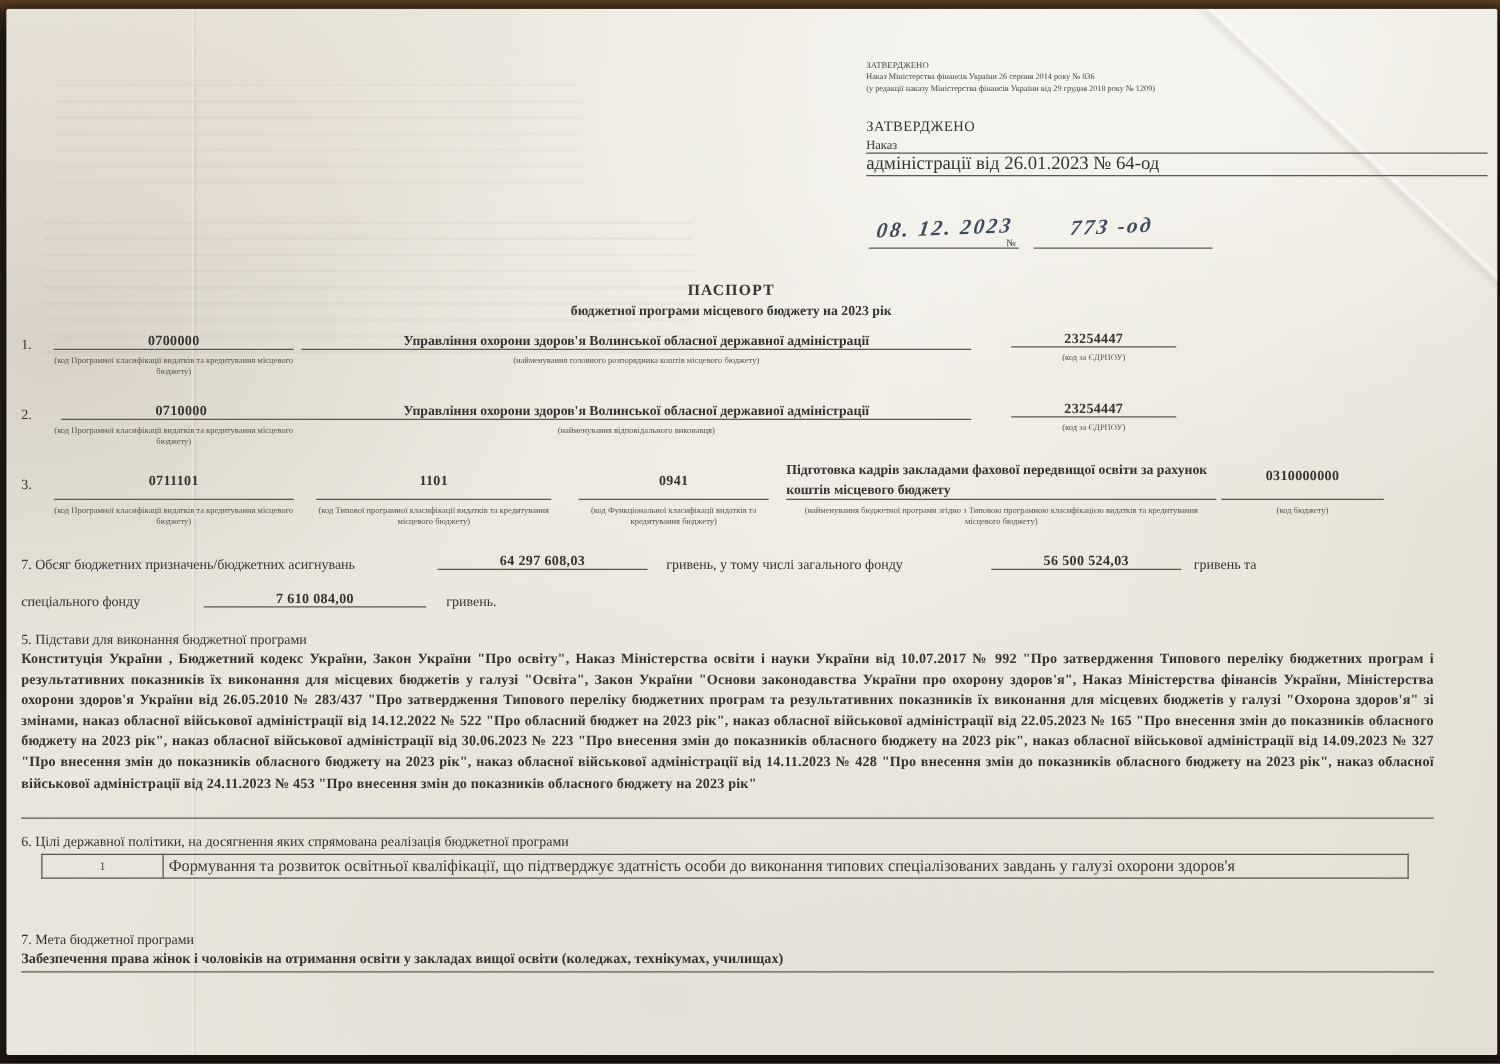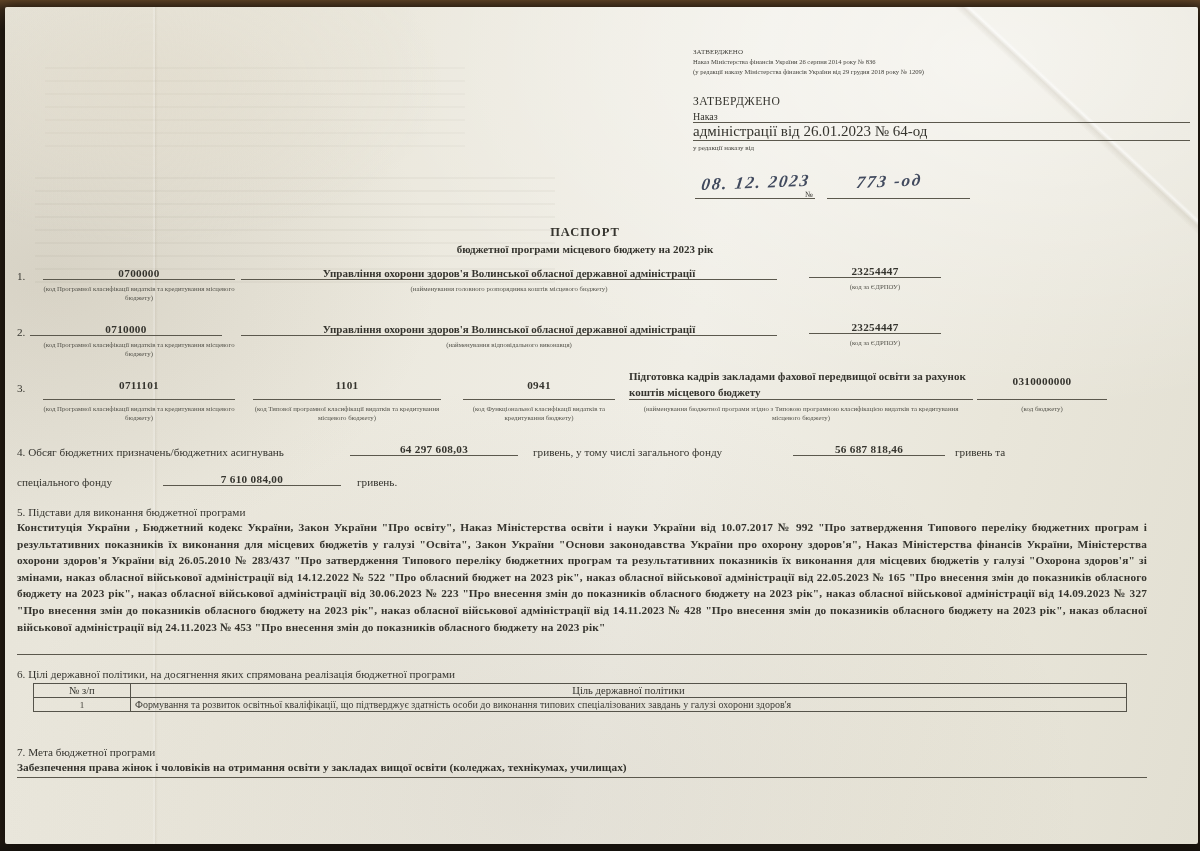--- a/index.html
+++ b/index.html
@@ -41,42 +41,41 @@
   .body-sm{font-size:11.2px;line-height:14px;}
   .num-val{font-size:11.2px;font-weight:bold;letter-spacing:.3px;}
   .hand{
     font-style:italic;font-weight:bold;color:#414a5e;
     font-size:17px;letter-spacing:2px;
     transform:rotate(-2.2deg) skewX(-10deg);transform-origin:left bottom;
   }
   table.goals{border-collapse:collapse;width:100%;}
   table.goals th,table.goals td{border:1px solid #55534a;padding:1px 4px;}
   table.goals th{font-weight:normal;font-size:10.6px;}
-  table.goals td{font-size:10px;color:#3c3b35;}
+  table.goals td{font-size:13px;color:#3c3b35;}
   td.col-num{width:88px;text-align:center;}
 </style>
 </head>
 <body>
 
 <div class="paper">
 
   <div class="ghost" style="left:30px;top:170px;width:520px;height:110px;"></div>
   <div class="ghost" style="left:40px;top:60px;width:420px;height:90px;opacity:.4;"></div>
 
   <div class="abs small" style="left:688px;top:40px;width:480px;">
     <div>ЗАТВЕРДЖЕНО</div>
     <div style="font-size:6.6px;">Наказ Міністерства фінансів України 26 серпня 2014 року № 836</div>
     <div style="font-size:6.6px;">(у редакції наказу Міністерства фінансів України від  29 грудня 2018 року № 1209)</div>
   </div>
 
   <div class="abs" style="left:688px;top:88px;width:497px;">
     <div style="font-size:11.6px;letter-spacing:.4px;">ЗАТВЕРДЖЕНО</div>
     <div class="u" style="font-size:10px;margin-top:3px;">Наказ</div>
     <div class="u" style="font-size:15px;">адміністрації від 26.01.2023 № 64-од</div>
-    <div class="small" style="margin-top:2px;">у редакції наказу від</div>
   </div>
   <div class="abs hand" style="left:695px;top:168px;">08. 12. 2023</div>
   <div class="abs" style="left:800px;top:183px;font-size:8px;">№</div>
   <div class="abs hand" style="left:850px;top:166px;">773   -од</div>
   <div class="rule" style="left:690px;top:191px;width:120px;"></div>
   <div class="rule" style="left:822px;top:191px;width:143px;"></div>
 
   <div class="abs c" style="left:0;top:218px;width:1160px;">
     <div class="b" style="font-size:12.5px;letter-spacing:1px;">ПАСПОРТ</div>
     <div class="b" style="font-size:11px;margin-top:3px;">бюджетної програми місцевого бюджету на 2023  рік</div>
@@ -84,21 +83,21 @@
 
   <div class="abs body-sm" style="left:12px;top:262px;">1.</div>
   <div class="abs c num-val u" style="left:38px;top:260px;width:192px;">0700000</div>
   <div class="abs cap" style="left:38px;top:278px;width:192px;">(код Програмної класифікації видатків та кредитування місцевого бюджету)</div>
   <div class="abs c b u" style="left:236px;top:260px;width:536px;font-size:11px;">Управління охорони здоров'я Волинської обласної державної адміністрації</div>
   <div class="abs cap" style="left:236px;top:278px;width:536px;">(найменування головного розпорядника коштів місцевого бюджету)</div>
   <div class="abs c num-val u" style="left:804px;top:258px;width:132px;">23254447</div>
   <div class="abs cap" style="left:804px;top:276px;width:132px;">(код за ЄДРПОУ)</div>
 
   <div class="abs body-sm" style="left:12px;top:318px;">2.</div>
-  <div class="abs c num-val u" style="left:25px;top:316px;width:192px;">0710000</div>
+  <div class="abs c num-val u" style="left:44px;top:316px;width:192px;">0710000</div>
   <div class="abs cap" style="left:38px;top:334px;width:192px;">(код Програмної класифікації видатків та кредитування місцевого бюджету)</div>
   <div class="abs c b u" style="left:236px;top:316px;width:536px;font-size:11px;">Управління охорони здоров'я Волинської обласної державної адміністрації</div>
   <div class="abs cap" style="left:236px;top:334px;width:536px;">(найменування відповідального виконавця)</div>
   <div class="abs c num-val u" style="left:804px;top:314px;width:132px;">23254447</div>
   <div class="abs cap" style="left:804px;top:332px;width:132px;">(код за ЄДРПОУ)</div>
 
   <div class="abs body-sm" style="left:12px;top:374px;">3.</div>
   <div class="abs c num-val" style="left:38px;top:372px;width:192px;">0711101</div>
   <div class="rule" style="left:38px;top:392px;width:192px;"></div>
   <div class="abs cap" style="left:38px;top:398px;width:192px;">(код Програмної класифікації видатків та кредитування місцевого бюджету)</div>
@@ -112,41 +111,37 @@
   <div class="abs cap" style="left:458px;top:398px;width:152px;">(код Функціональної класифікації видатків та кредитування бюджету)</div>
 
   <div class="abs b" style="left:624px;top:362px;width:344px;font-size:11px;line-height:15.5px;">Підготовка кадрів закладами фахової передвищої освіти за рахунок коштів місцевого бюджету</div>
   <div class="rule" style="left:624px;top:392px;width:344px;"></div>
   <div class="abs cap" style="left:624px;top:398px;width:344px;">(найменування бюджетної програми згідно з Типовою програмною класифікацією видатків та кредитування місцевого бюджету)</div>
 
   <div class="abs c num-val" style="left:972px;top:368px;width:130px;">0310000000</div>
   <div class="rule" style="left:972px;top:392px;width:130px;"></div>
   <div class="abs cap" style="left:972px;top:398px;width:130px;">(код бюджету)</div>
 
-  <div class="abs body-sm" style="left:12px;top:438px;">4. Обсяг бюджетних призначень/бюджетних асигнувань</div>
+  <div class="abs body-sm" style="left:12px;top:438px;">7. Обсяг бюджетних призначень/бюджетних асигнувань</div>
   <div class="abs c num-val u" style="left:345px;top:436px;width:168px;">64 297 608,03</div>
   <div class="abs body-sm" style="left:528px;top:438px;">гривень, у тому числі загального фонду</div>
-  <div class="abs c num-val u" style="left:788px;top:436px;width:152px;">56 687 818,46</div>
+  <div class="abs c num-val u" style="left:788px;top:436px;width:152px;">56 500 524,03</div>
   <div class="abs body-sm" style="left:950px;top:438px;">гривень та</div>
   <div class="abs body-sm" style="left:12px;top:468px;">спеціального фонду</div>
   <div class="abs c num-val u" style="left:158px;top:466px;width:178px;">7 610 084,00</div>
   <div class="abs body-sm" style="left:352px;top:468px;">гривень.</div>
 
   <div class="abs body-sm" style="left:12px;top:498px;">5. Підстави для виконання бюджетної програми</div>
   <div class="abs b j" style="left:12px;top:512px;width:1130px;font-size:11.3px;line-height:16.6px;letter-spacing:.15px;">Конституція України , Бюджетний кодекс України,  Закон України "Про освіту", Наказ Міністерства освіти і науки України від 10.07.2017  № 992 "Про затвердження Типового переліку бюджетних програм і результативних показників їх виконання для місцевих бюджетів у галузі "Освіта", Закон України "Основи законодавства України про охорону здоров'я", Наказ Міністерства фінансів України, Міністерства охорони здоров'я України від 26.05.2010 № 283/437 "Про затвердження Типового переліку бюджетних програм та результативних показників їх виконання для місцевих бюджетів у галузі "Охорона здоров'я" зі змінами, наказ обласної військової адміністрації від 14.12.2022 № 522 "Про обласний бюджет на 2023 рік",  наказ обласної військової адміністрації від 22.05.2023 № 165 "Про внесення змін до показників обласного бюджету на 2023 рік", наказ обласної військової адміністрації від 30.06.2023 № 223 "Про внесення змін до показників обласного бюджету на 2023 рік", наказ обласної військової адміністрації від 14.09.2023 № 327 "Про внесення змін до показників обласного бюджету на 2023 рік", наказ обласної військової адміністрації від 14.11.2023 № 428 "Про внесення змін до показників обласного бюджету на 2023 рік",  наказ обласної військової адміністрації від 24.11.2023 № 453 "Про внесення змін до показників обласного бюджету на 2023 рік"</div>
   <div class="rule" style="left:12px;top:647px;width:1130px;"></div>
 
   <div class="abs body-sm" style="left:12px;top:660px;">6. Цілі державної політики, на досягнення яких спрямована реалізація бюджетної програми</div>
   <div class="abs" style="left:28px;top:676px;width:1094px;">
     <table class="goals">
       <tbody>
-          <tr>
-        <th class="col-num">№ з/п</th>
-        <th>Ціль державної політики</th>
-      </tr>
       <tr>
         <td class="col-num" style="font-size:9px;">1</td>
         <td>Формування та розвиток освітньої кваліфікації, що підтверджує здатність особи до виконання типових спеціалізованих завдань у галузі охорони здоров'я</td>
       </tr>
     </tbody>
       </table>
   </div>
 
   <div class="abs body-sm" style="left:12px;top:738px;">7. Мета бюджетної програми</div>
   <div class="abs b" style="left:12px;top:754px;width:1130px;font-size:11.4px;">

